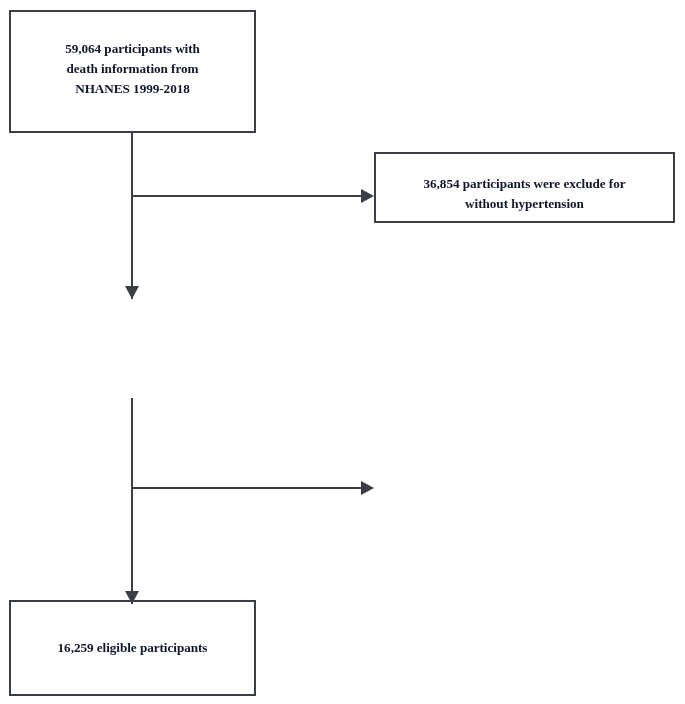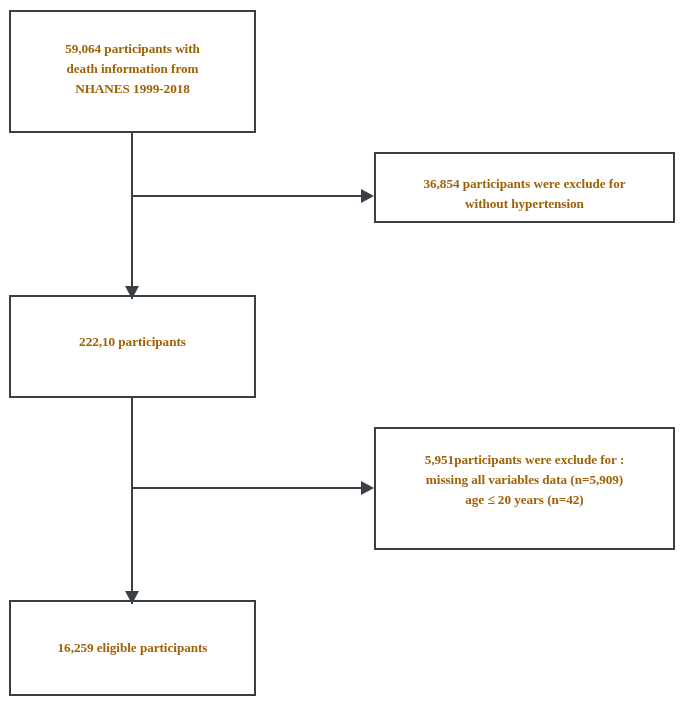--- a/index.html
+++ b/index.html
@@ -24,21 +24,21 @@
     border: 2px solid #3a3f45;
     background: #ffffff;
     display: flex;
     justify-content: center;
   }
   .node .node-text {
     font-family: "Liberation Serif", "DejaVu Serif", serif;
     font-weight: bold;
     font-size: 13.2px;
     line-height: 20px;
-    color: #a16207;
+    color: #0f172a;
     text-align: center;
     white-space: pre-line;
     letter-spacing: -0.05px;
   }
 
   
   .node-main      { left: 9px;  width: 247px; }
   #node-source    { top: 10px;  height: 123px; }
   #node-source    .node-text { margin-top: 27px; }
   #node-eligible  { top: 600px; height: 96px; }
@@ -91,38 +91,30 @@
 <body>
 
 <div id="canvas">
 
   <div class="node node-main" id="node-source">
     <span class="node-text">59,064 participants with
 death information from
 NHANES 1999-2018</span>
   </div>
 
-  <div class="node node-main" id="node-hypertens" style="top:295px;height:103px;left:9px;width:247px;">
-    <span class="node-text" style="margin-top:35px;">222,10 participants</span>
-  </div>
 
   <div class="node node-main" id="node-eligible">
     <span class="node-text">16,259 eligible participants</span>
   </div>
 
   <div class="node node-excl" id="node-excl-1">
     <span class="node-text">36,854 participants were exclude for
 without hypertension</span>
   </div>
 
-  <div class="node node-excl" id="node-excl-2">
-    <span class="node-text">5,951participants were exclude for :
-missing all variables data (n=5,909)
-age ≤ 20 years (n=42)</span>
-  </div>
 
   <div class="conn v-line" id="v-1"></div>
   <div class="conn v-line" id="v-2"></div>
   <div class="conn h-line" id="h-1"></div>
   <div class="conn h-line" id="h-2"></div>
 
   <div class="arrow-down" id="arrow-down-1"></div>
   <div class="arrow-down" id="arrow-down-2"></div>
   <div class="arrow-right" id="arrow-right-1"></div>
   <div class="arrow-right" id="arrow-right-2"></div>

